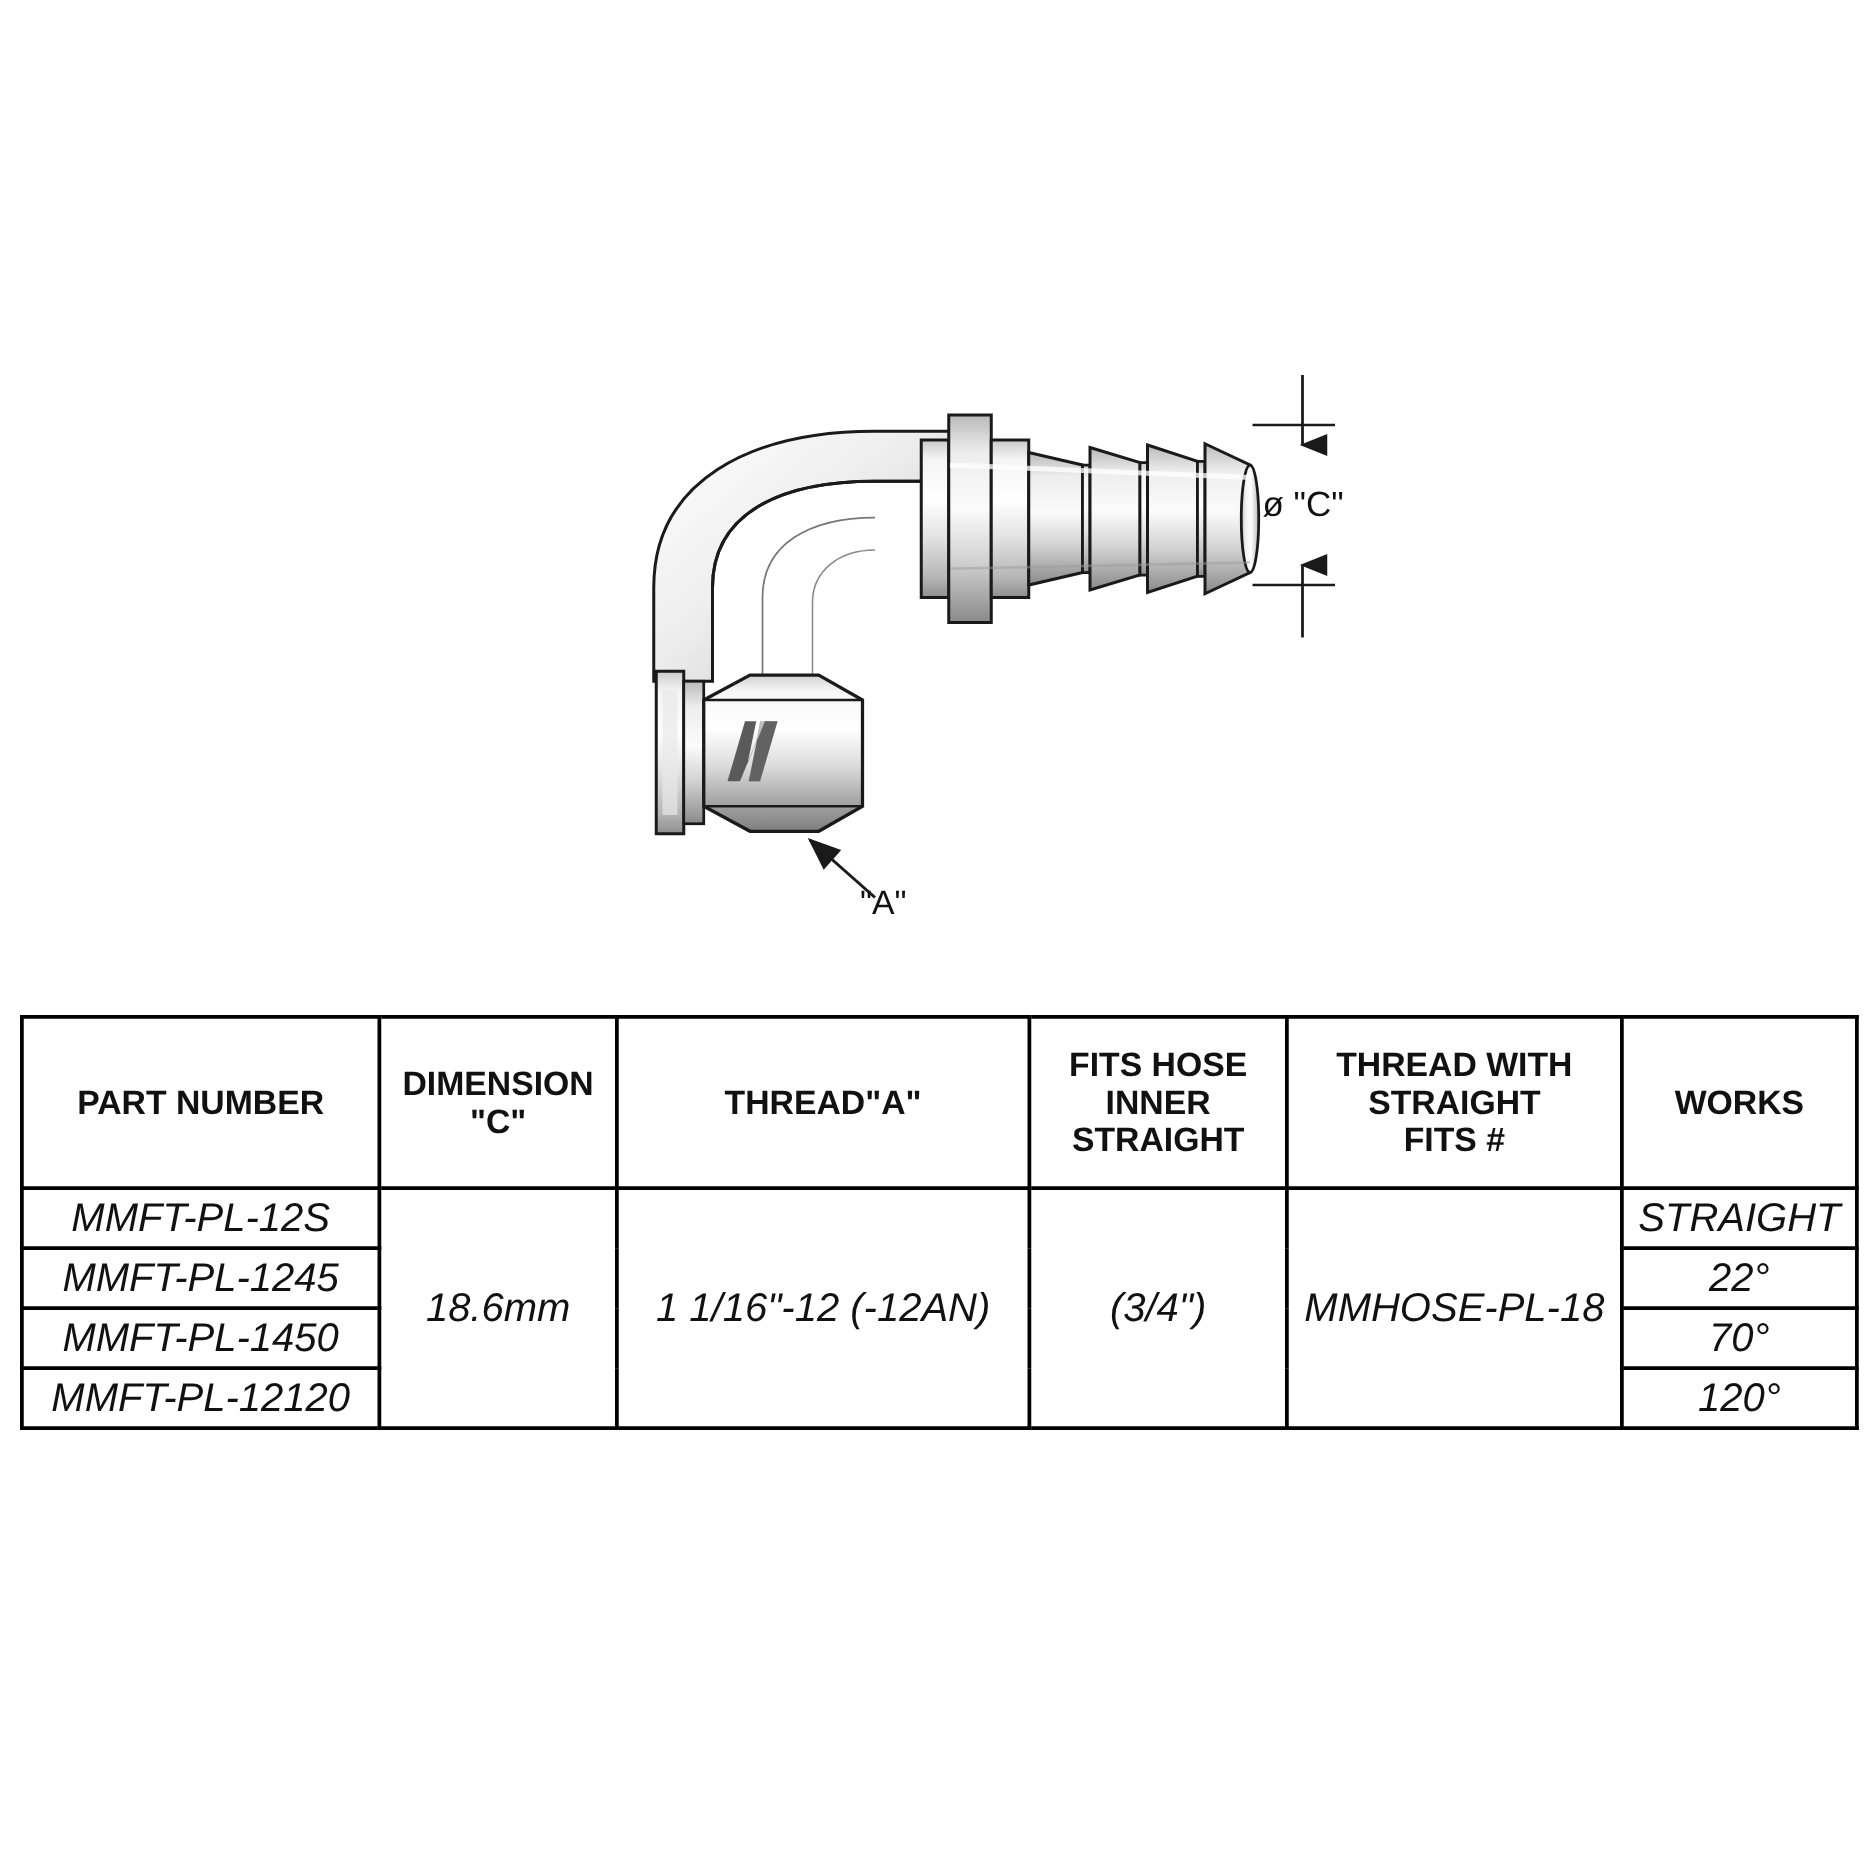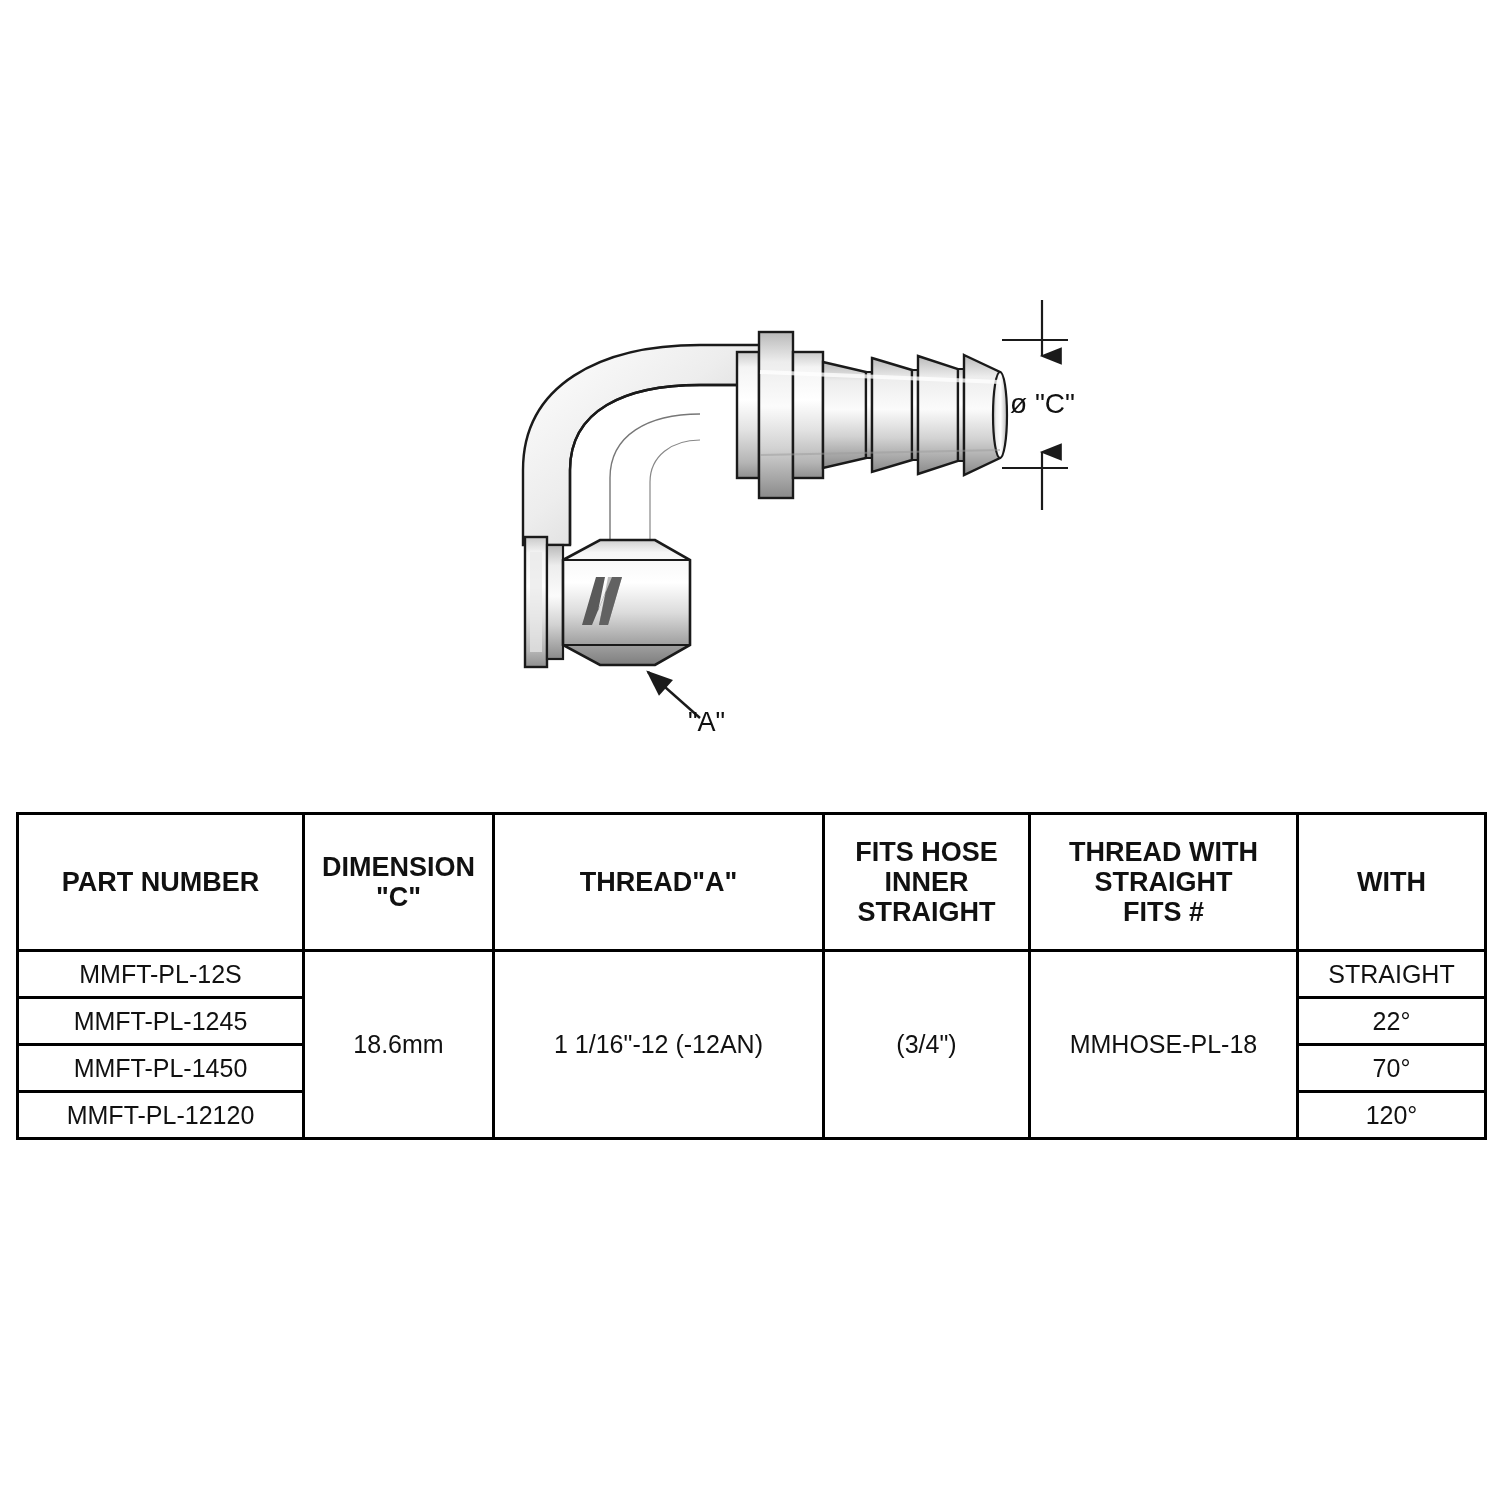--- a/index.html
+++ b/index.html
@@ -66,24 +66,25 @@
     color: #111111;
   }
   table.spec thead th {
     font-size: 27px;
     font-weight: bold;
     line-height: 1.12;
     padding: 12px 4px;
     height: 110px;
   }
   table.spec tbody td {
-    font-size: 25px;
+    font-size: 32px;
     font-weight: normal;
     padding: 4px 4px;
     height: 36px;
+    font-style: italic;
   }
   td.merged {
     font-size: 27px;
   }
   .col1 { width: 286px; }
   .col2 { width: 190px; }
   .col3 { width: 330px; }
   .col4 { width: 206px; }
   .col5 { width: 268px; }
   .col6 { width: 188px; }
@@ -228,21 +229,21 @@
           <span>FITS HOSE</span><br>
           <span>INNER</span><br>
           <span>STRAIGHT</span>
         </th>
         <th>
           <span>THREAD WITH</span><br>
           <span>STRAIGHT</span><br>
           <span>FITS #</span>
         </th>
         <th>
-          <span>WITH</span>
+          <span>WORKS</span>
         </th>
       </tr>
     </thead>
     <tbody>
       <tr>
         <td>MMFT-PL-12S</td>
         <td class="merged" rowspan="4">18.6mm</td>
         <td class="merged" rowspan="4">1 1/16"-12 (-12AN)</td>
         <td class="merged" rowspan="4">(3/4")</td>
         <td class="merged" rowspan="4">MMHOSE-PL-18</td>

